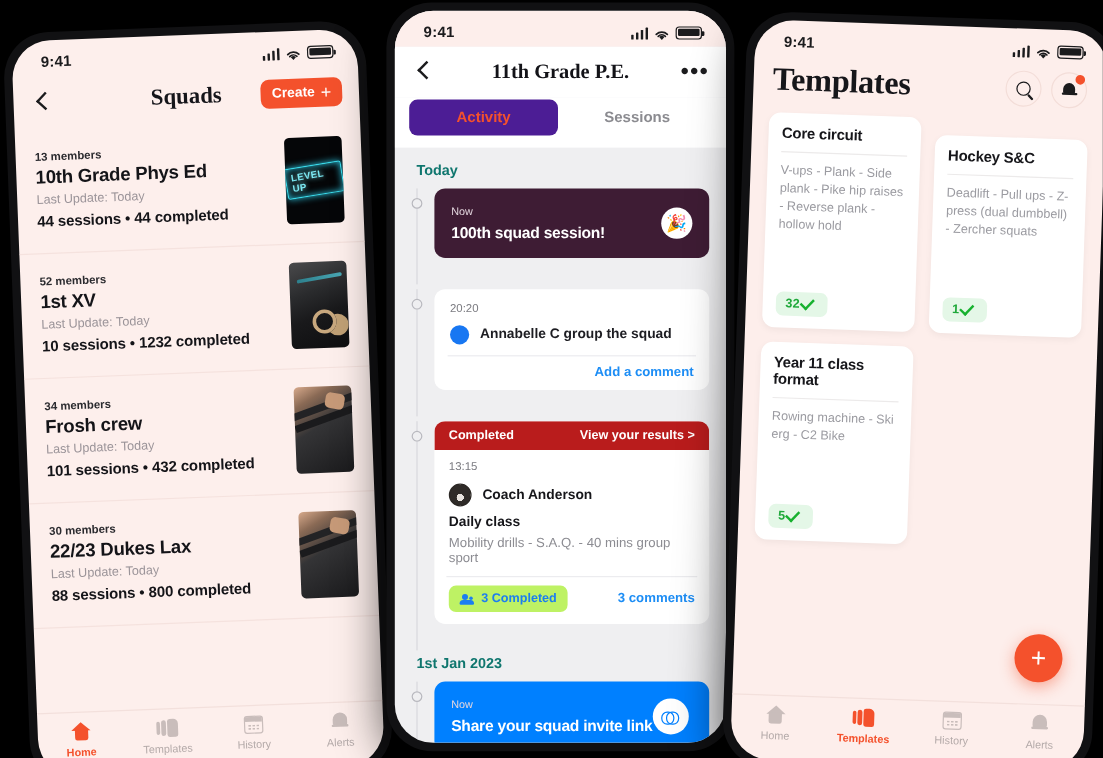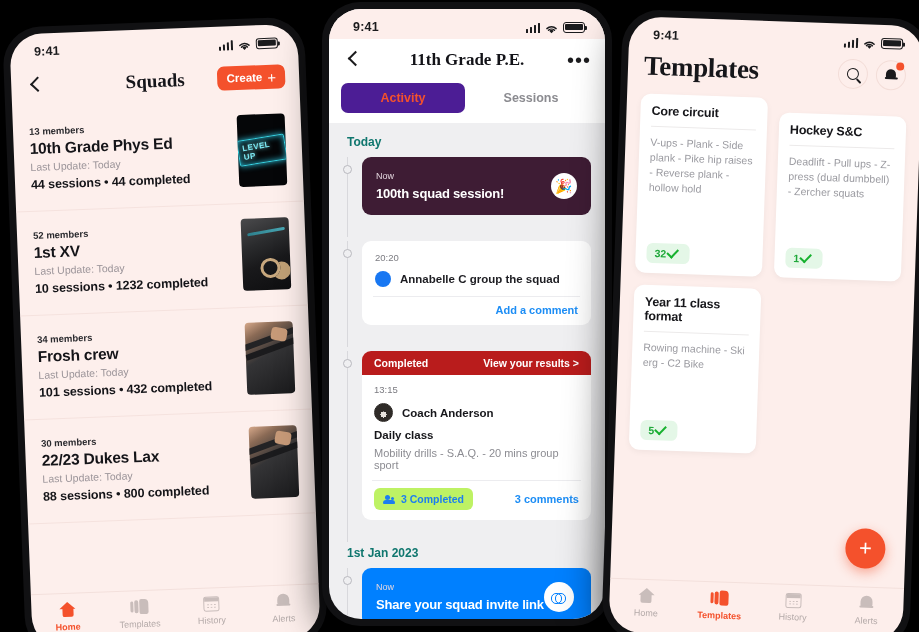--- a/index.html
+++ b/index.html
@@ -543,21 +543,21 @@
               <span>Completed</span>
               <span>View your results &gt;</span>
             </div>
             <div class="comp-body">
               <div class="time-sm">13:15</div>
               <div class="coach-row">
                 <span class="coach-av"></span>
                 <span class="coach-name">Coach Anderson</span>
               </div>
               <div class="sess-title">Daily class</div>
-              <div class="sess-desc">Mobility drills - S.A.Q. - 20 mins group sport</div>
+              <div class="sess-desc">Mobility drills - S.A.Q. - 40 mins group sport</div>
               <div class="divider"></div>
               <div class="comp-foot">
                 <span class="chip-blue">
                   <span class="ppl-ico"></span>
                   <span>3 Completed</span>
                 </span>
                 <span class="link-blue">3 comments</span>
               </div>
             </div>
           </div>

